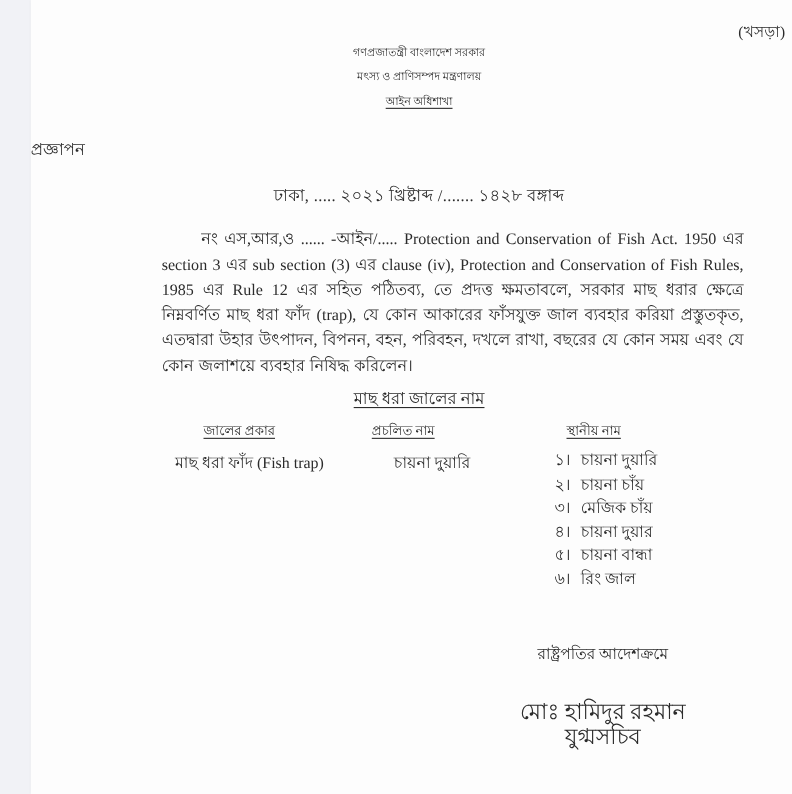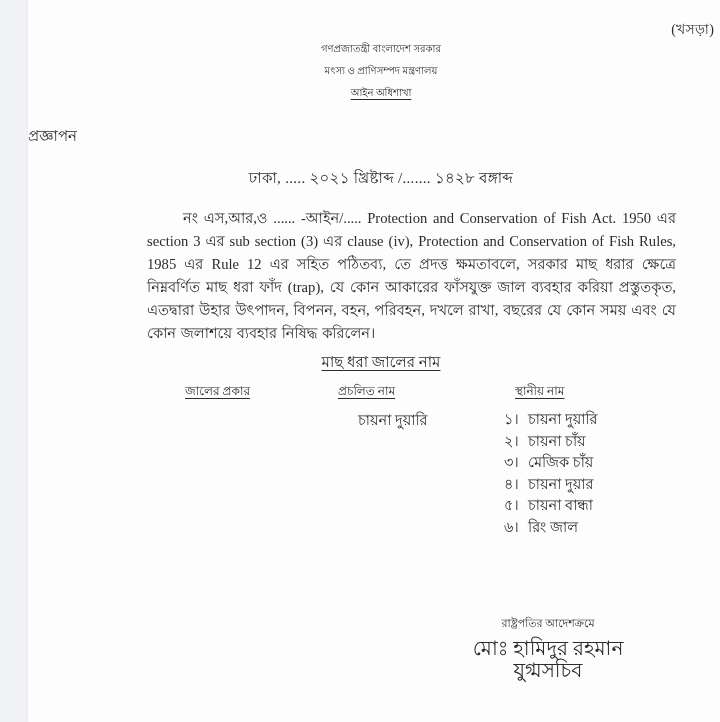--- a/index.html
+++ b/index.html
@@ -67,23 +67,23 @@
   .row-cell.type   { top: 409px; left: 131px; }
   .row-cell.common { top: 409px; left: 330px; }
   .local-names { top: 409px; left: 476px; }
   .local-item {
     display: flex;
     font-size: 14.5px;
     line-height: 21.5px;
   }
   .local-item .num { width: 24px; }
   .sig-order {
-    top: 615px; left: 410px; width: 220px;
+    top: 583px; left: 410px; width: 220px;
     text-align: center;
-    font-size: 11px;
+    font-size: 14px;
   }
   .sig-block {
     top: 637px; left: 410px; width: 220px;
     text-align: center;
     font-size: 20px;
     line-height: 22px;
   }
 </style>
 </head>
 <body>
@@ -107,20 +107,21 @@
     <div class="abs date-line">ঢাকা, ..... ২০২১ খ্রিষ্টাব্দ /....... ১৪২৮ বঙ্গাব্দ</div>
 
     <div class="abs body-paragraph">নং এস,আর,ও ...... -আইন/..... Protection and Conservation of Fish Act. 1950 এর section 3 এর sub section (3) এর clause (iv), Protection and Conservation of Fish Rules, 1985 এর Rule 12 এর সহিত পঠিতব্য, তে প্রদত্ত ক্ষমতাবলে, সরকার মাছ ধরার ক্ষেত্রে নিম্নবর্ণিত মাছ ধরা ফাঁদ (trap), যে কোন আকারের ফাঁসযুক্ত জাল ব্যবহার করিয়া প্রস্তুতকৃত, এতদ্বারা উহার উৎপাদন, বিপনন, বহন, পরিবহন, দখলে রাখা, বছরের যে কোন সময় এবং যে কোন জলাশয়ে ব্যবহার নিষিদ্ধ করিলেন।</div>
 
     <div class="abs table-title underlined">মাছ ধরা জালের নাম</div>
 
     <div class="abs col-header type underlined">জালের প্রকার</div>
     <div class="abs col-header common underlined">প্রচলিত নাম</div>
     <div class="abs col-header local underlined">স্থানীয় নাম</div>
 
+    <div class="abs row-cell type">মাছ ধরা ফাঁদ (Fish trap)</div>
     <div class="abs row-cell common">চায়না দুয়ারি</div>
 
     <div class="abs local-names">
       <div class="local-item">
         <span class="num">১।</span>
         <span class="nm">চায়না দুয়ারি</span>
       </div>
       <div class="local-item">
         <span class="num">২।</span>
         <span class="nm">চায়না চাঁয়</span>

